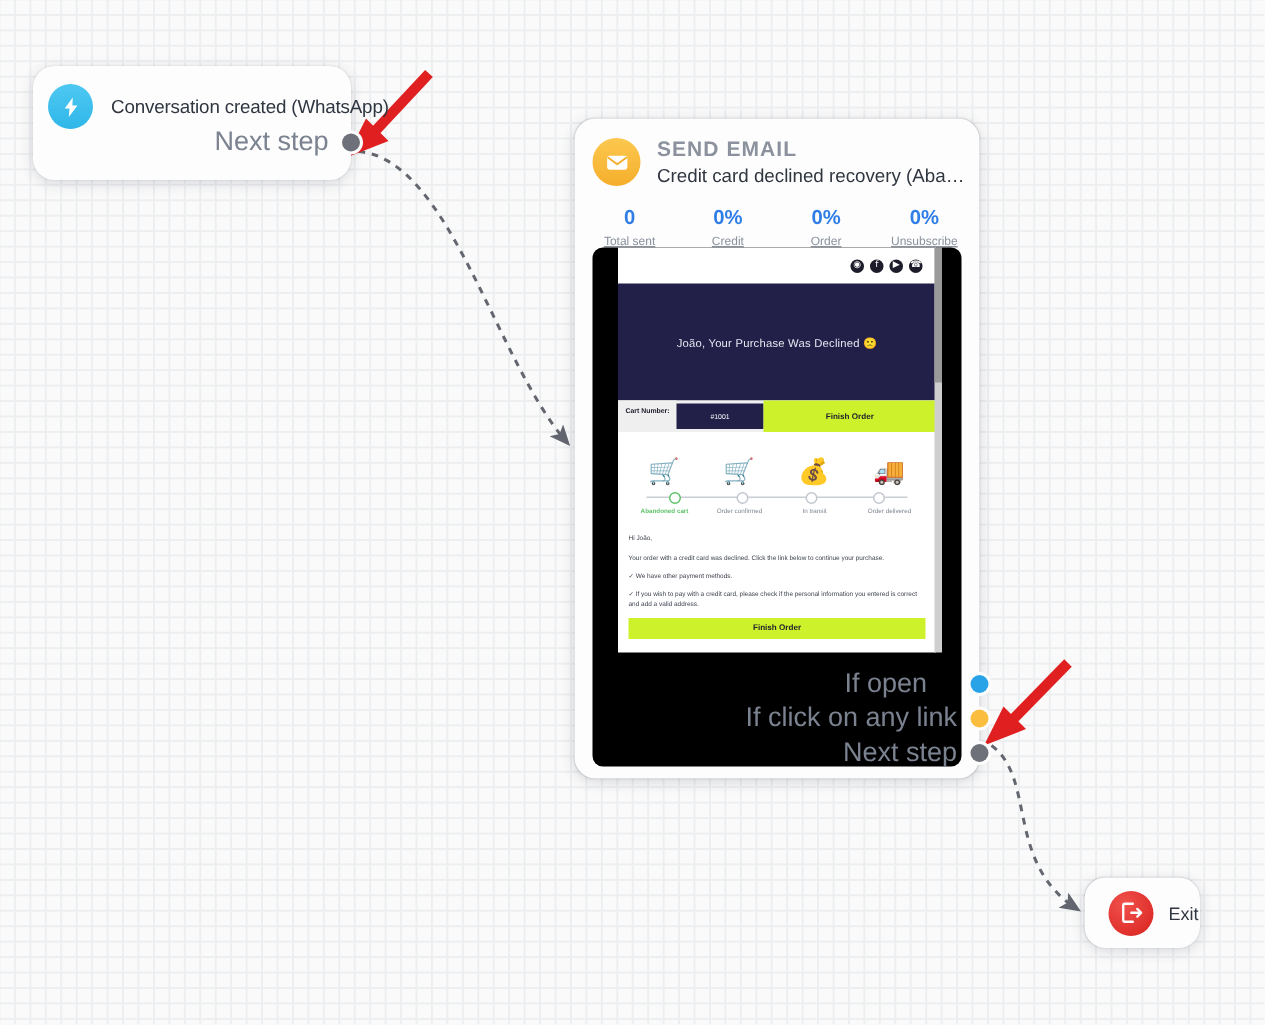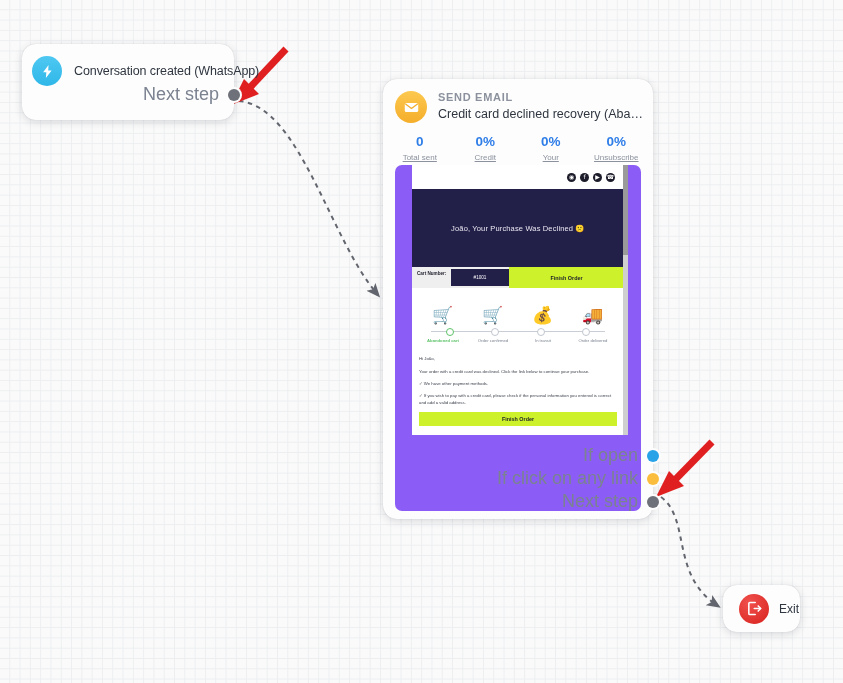--- a/index.html
+++ b/index.html
@@ -112,21 +112,21 @@
   .email-icon {
     background: linear-gradient(180deg,#fcc84f 0%,#f5ae2b 100%);
     width: 32px; height: 32px; flex: 0 0 32px;
   }
   .email-head-text {
     margin-left: 11px;
     min-width: 0;
     padding-right: 10px;
   }
   .email-kicker {
-    font-size: 11px;
+    font-size: 14px;
     letter-spacing: 0.7px;
     color: #8b919d;
     font-weight: bold;
     line-height: 1.2;
   }
   .email-title {
     font-size: 12.5px;
     color: #2f3640;
     line-height: 1.35;
     margin-top: 1px;
@@ -156,21 +156,21 @@
     text-decoration: underline;
   }
 
   
   .preview-wrap {
     position: absolute;
     left: 12px;
     top: 86px;
     width: 246px;
     height: 346px;
-    background: #8b5cf6;
+    background: #000000;
     border-radius: 7px;
     overflow: hidden;
   }
   .preview-doc {
     position: absolute;
     left: 17px;
     top: 0;
     width: 212px;
     height: 270px;
     background: #ffffff;
@@ -337,21 +337,21 @@
     color: #1c1c2b;
     font-size: 5.4px;
     font-weight: bold;
     display: flex;
     align-items: center;
     justify-content: center;
     margin-top: 2px;
   }
 
   
-  #email-port-open   { top: 366px; }
+  #email-port-open   { top: 366px; gap: 20px; }
   #email-port-click  { top: 389px; }
   #email-port-next   { top: 412px; }
 
   
   #exit-node {
     left: 723px;
     top: 585px;
     width: 77px;
     height: 47px;
     display: flex;
@@ -432,21 +432,21 @@
       <div class="stat">
         <div class="stat-value">0</div>
         <div class="stat-label">Total sent</div>
       </div>
       <div class="stat">
         <div class="stat-value">0%</div>
         <div class="stat-label">Credit</div>
       </div>
       <div class="stat">
         <div class="stat-value">0%</div>
-        <div class="stat-label">Your</div>
+        <div class="stat-label">Order</div>
       </div>
       <div class="stat">
         <div class="stat-value">0%</div>
         <div class="stat-label">Unsubscribe</div>
       </div>
     </div>
 
     <div class="preview-wrap">
       <div class="preview-doc">
 

